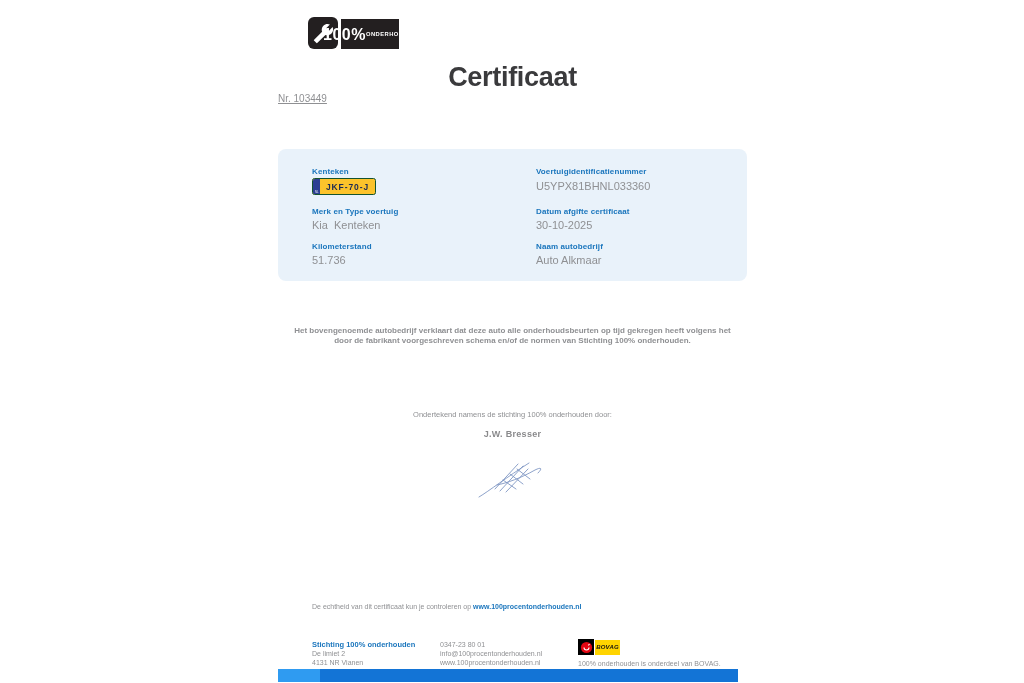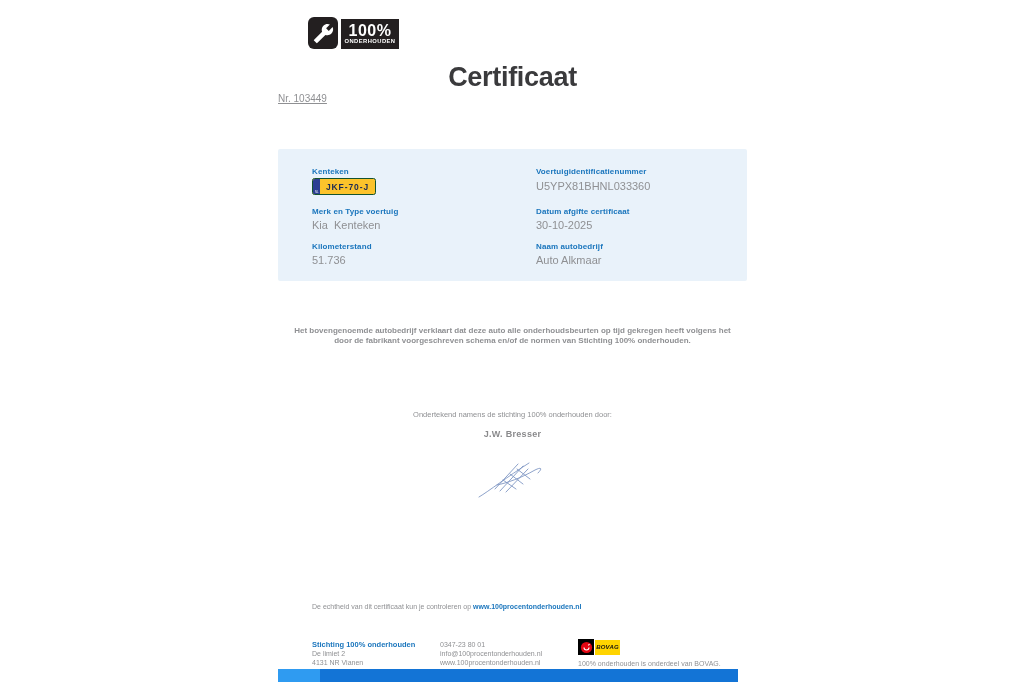--- a/index.html
+++ b/index.html
@@ -6,33 +6,33 @@
   body{width:1024px;height:683px;overflow:hidden;font-family:"Liberation Sans",sans-serif;}
   .canvas{position:relative;width:1024px;height:683px;background:#fff;}
   .content{position:absolute;left:278px;top:0;width:469px;height:683px;}
 
   
   .logo{position:absolute;left:30px;top:17px;display:flex;align-items:flex-end;gap:3px;}
   .logo-square{width:30px;height:32px;background:var(--logo-black,#231f20);border-radius:6px;
     display:flex;align-items:center;justify-content:center;}
   .logo-square svg{width:21px;height:21px;}
   .logo-box{width:58px;height:30px;background:var(--logo-black,#231f20);display:flex;
-    flex-direction:column;align-items:center;justify-content:center;}
+    flex-direction:row;align-items:center;justify-content:center;}
   .logo-percent{color:#fff;font-weight:700;font-size:16px;line-height:15px;letter-spacing:.5px;}
   .logo-name{color:#fff;font-weight:700;font-size:5.8px;letter-spacing:.45px;line-height:7px;}
 
   
   .title{position:absolute;top:63px;left:0;width:100%;margin:0;text-align:center;
     font-size:27px;font-weight:700;letter-spacing:-.3px;color:var(--title-dark,#3a3a3c);line-height:28px;}
   .cert-nr{position:absolute;top:93px;left:0;width:100%;text-align:left;
     font-size:10px;color:var(--text-gray,#8f9093);text-decoration:underline;}
 
   
   .info-box{position:absolute;left:0;top:149px;width:469px;height:132px;
-    background:var(--box-bg,#e9f2fa);border-radius:2px;}
+    background:var(--box-bg,#e9f2fa);border-radius:8px;}
   .cell{position:absolute;}
   .c1{left:34px;} .c2{left:258px;}
   .lbl{font-size:8px;font-weight:700;color:var(--label-blue,#1b76bd);letter-spacing:.1px;}
   .val{font-size:11px;color:var(--text-gray,#8f9093);white-space:pre;}
 
   
   .plate{width:62px;height:15px;background:var(--plate-yellow,#fcc32b);border:1px solid #14532d;
     border-radius:2.5px;display:flex;overflow:hidden;}
   .plate-strip{width:7px;background:var(--plate-strip-blue,#2c3f93);display:flex;
     align-items:flex-end;justify-content:center;}

